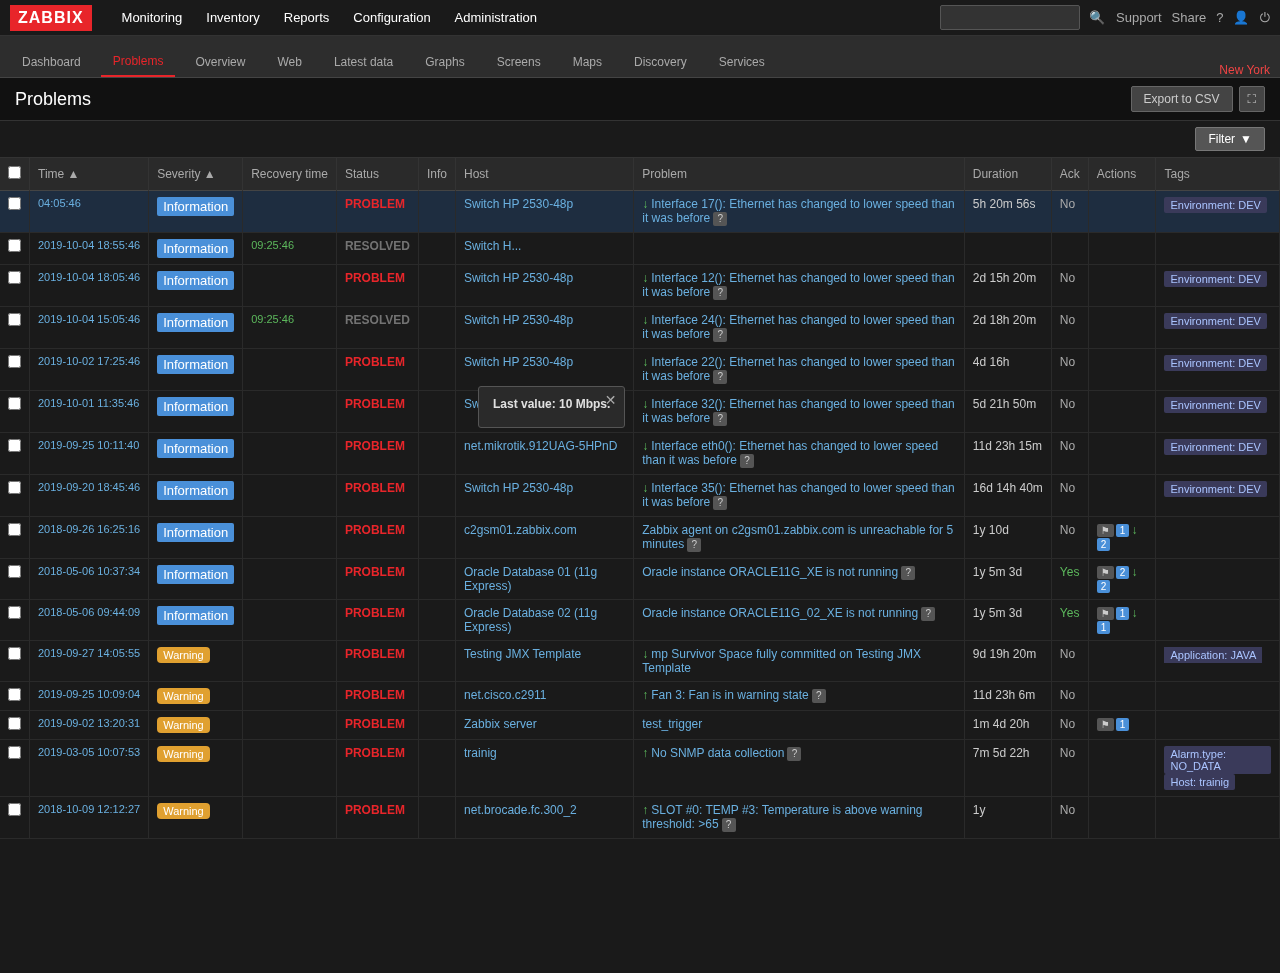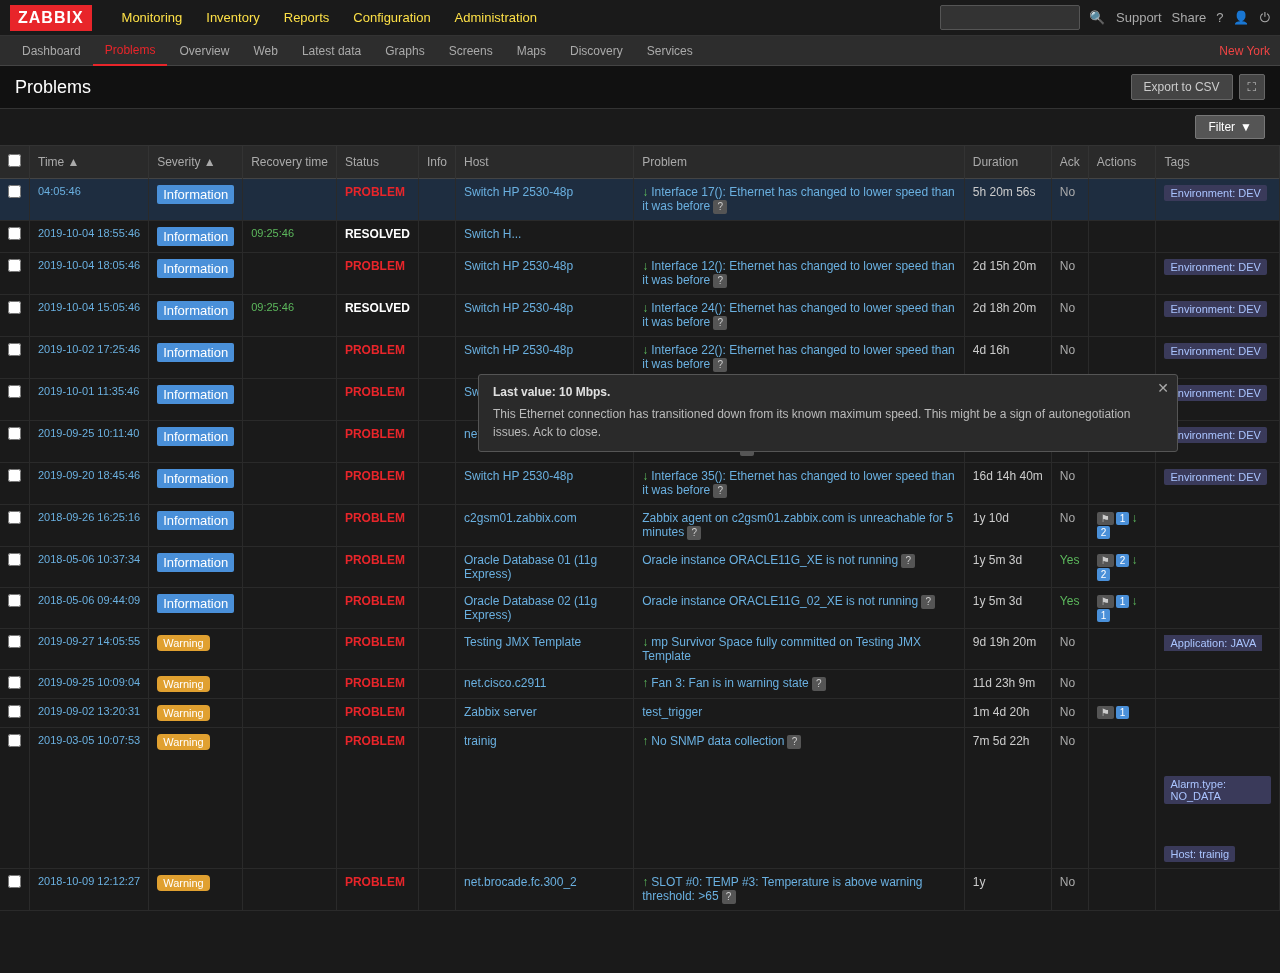--- a/index.html
+++ b/index.html
@@ -2,27 +2,27 @@
 <html><head>
   <meta charset="utf-8">
   <style>
     * { box-sizing: border-box; margin: 0; padding: 0; }
     body { font-family: Arial, sans-serif; font-size: 12px; background: #1a1a1a; color: #ccc; }
 
     
     .top-nav { background: #1a1a1a; display: flex; align-items: center; padding: 0 10px; height: 36px; border-bottom: 1px solid #333; }
     .logo { background: #e8252a; color: white; font-weight: bold; font-size: 16px; padding: 4px 8px; margin-right: 20px; letter-spacing: 1px; }
     .top-nav-items { display: flex; gap: 4px; flex: 1; }
-    .top-nav-item { color: #fde047; padding: 6px 10px; cursor: pointer; font-size: 13px; }
+    .top-nav-item { color: #ffffff; padding: 6px 10px; cursor: pointer; font-size: 13px; }
     .top-nav-right { display: flex; align-items: center; gap: 10px; margin-left: auto; }
     .search-box { background: #333; border: 1px solid #555; color: #ccc; padding: 4px 8px; border-radius: 2px; width: 140px; }
     .top-nav-icon { color: #aaa; cursor: pointer; font-size: 13px; }
 
     
-    .sub-nav { background: #2d2d2d; display: flex; align-items: center; padding: 0 10px; height: 30px; border-bottom: 1px solid #444; }
+    .sub-nav { background: #2d2d2d; display: flex; align-items: flex-end; padding: 0 10px; height: 42px; border-bottom: 1px solid #444; gap: 8px; }
     .sub-nav-item { color: #aaa; padding: 5px 12px; cursor: pointer; font-size: 12px; height: 30px; display: flex; align-items: center; }
     .sub-nav-item.active { color: #e8252a; border-bottom: 2px solid #e8252a; }
     .sub-nav-right { margin-left: auto; color: #ef4444; font-size: 12px; }
 
     
     .page-header { background: #111; padding: 8px 15px; display: flex; align-items: center; justify-content: space-between; border-bottom: 1px solid #333; }
     .page-title { color: #fff; font-size: 18px; font-weight: normal; }
     .page-header-actions { display: flex; gap: 6px; align-items: center; }
     .btn-export { background: #444; color: #ccc; border: 1px solid #666; padding: 5px 12px; cursor: pointer; font-size: 12px; border-radius: 2px; }
     .btn-expand { background: #444; color: #ccc; border: 1px solid #666; padding: 5px 8px; cursor: pointer; font-size: 12px; border-radius: 2px; }
@@ -37,29 +37,29 @@
     thead tr { background: #2a2a2a; border-bottom: 1px solid #444; margin-left: 36px; }
     th { color: #aaa; padding: 8px 8px; text-align: left; font-weight: normal; white-space: nowrap; border-right: 1px solid #333; }
     th.sortable { cursor: pointer; }
     tbody tr { border-bottom: 1px solid #2a2a2a; }
     td { padding: 6px 8px; vertical-align: top; border-right: 1px solid #2a2a2a; }
 
     .severity-info { background: #4a90d9; color: #fff; padding: 2px 6px; border-radius: 2px; font-size: 13px; display: inline-block; }
     .severity-warning { background: #e0a030; color: #fff; padding: 2px 6px; border-radius: 4px; font-size: 11px; display: inline-block; }
 
     .status-problem { color: #e8252a; font-weight: bold; }
-    .status-resolved { color: #ffffff; font-weight: bold; }
+    .status-resolved { color: #737373; font-weight: bold; }
 
     .time-col { color: #6ab0e0; white-space: nowrap; font-size: 11px; }
     .host-col { color: #6ab0e0; }
     .problem-col { color: #6ab0e0; cursor: pointer; }
 
     .tag-env-dev { background: #3a3a5a; color: #aac4ff; padding: 2px 6px; border-radius: 2px; font-size: 11px; display: inline-block; }
     .tag-app-java { background: #3a3a5a; color: #aac4ff; padding: 2px 6px; border-radius: 0; font-size: 11px; display: inline-block; }
-    .tag-alarm { background: #3a3a5a; color: #aac4ff; padding: 2px 6px; border-radius: 2px; font-size: 11px; display: inline-block; margin-top: 42px; }
+    .tag-alarm { background: #3a3a5a; color: #aac4ff; padding: 2px 6px; border-radius: 2px; font-size: 11px; display: inline-block; }
 
     .ack-yes { color: #5cb85c; }
     .ack-no { color: #aaa; }
 
     .action-icon { display: inline-block; background: #555; color: #ccc; padding: 1px 4px; border-radius: 2px; font-size: 10px; margin-right: 2px; }
     .action-num { display: inline-block; background: #4a90d9; color: #fff; padding: 1px 4px; border-radius: 2px; font-size: 10px; margin-right: 2px; }
     .action-down { color: #5cb85c; }
 
     .question-icon { display: inline-block; background: #555; color: #ccc; width: 14px; height: 14px; border-radius: 2px; text-align: center; font-size: 10px; line-height: 14px; cursor: pointer; margin-left: 3px; }
 
@@ -337,21 +337,21 @@
         </tr>
         <tr>
           <td><input type="checkbox" style=""></td>
           <td class="time-col">2019-09-25 10:09:04</td>
           <td><span class="severity-warning">Warning</span></td>
           <td class="time-col"></td>
           <td class="status-problem">PROBLEM</td>
           <td></td>
           <td class="host-col">net.cisco.c2911</td>
           <td><span class="problem-col"><span style="color: rgb(92, 184, 92); margin-right: 3px;">↑</span>Fan 3: Fan is in warning state<span class="question-icon">?</span></span></td>
-          <td class="duration-col">11d 23h 9m</td>
+          <td class="duration-col">11d 23h 6m</td>
           <td class="ack-no">No</td>
           <td></td>
           <td></td>
         </tr>
         <tr>
           <td><input type="checkbox" style=""></td>
           <td class="time-col">2019-09-02 13:20:31</td>
           <td><span class="severity-warning">Warning</span></td>
           <td class="time-col"></td>
           <td class="status-problem">PROBLEM</td>
@@ -390,15 +390,14 @@
           <td class="ack-no">No</td>
           <td></td>
           <td></td>
         </tr>
       </tbody>
   </table>
 
   <div class="tooltip-popup" style="top:228px; left:478px;">
     <span class="tooltip-close">✕</span>
     <div class="tooltip-title">Last value: 10 Mbps.</div>
-    <div class="tooltip-body">This Ethernet connection has transitioned down from its known maximum speed. This might be a sign of autonegotiation issues. Ack to close.</div>
   </div>
 </div>
 
 </body></html>

